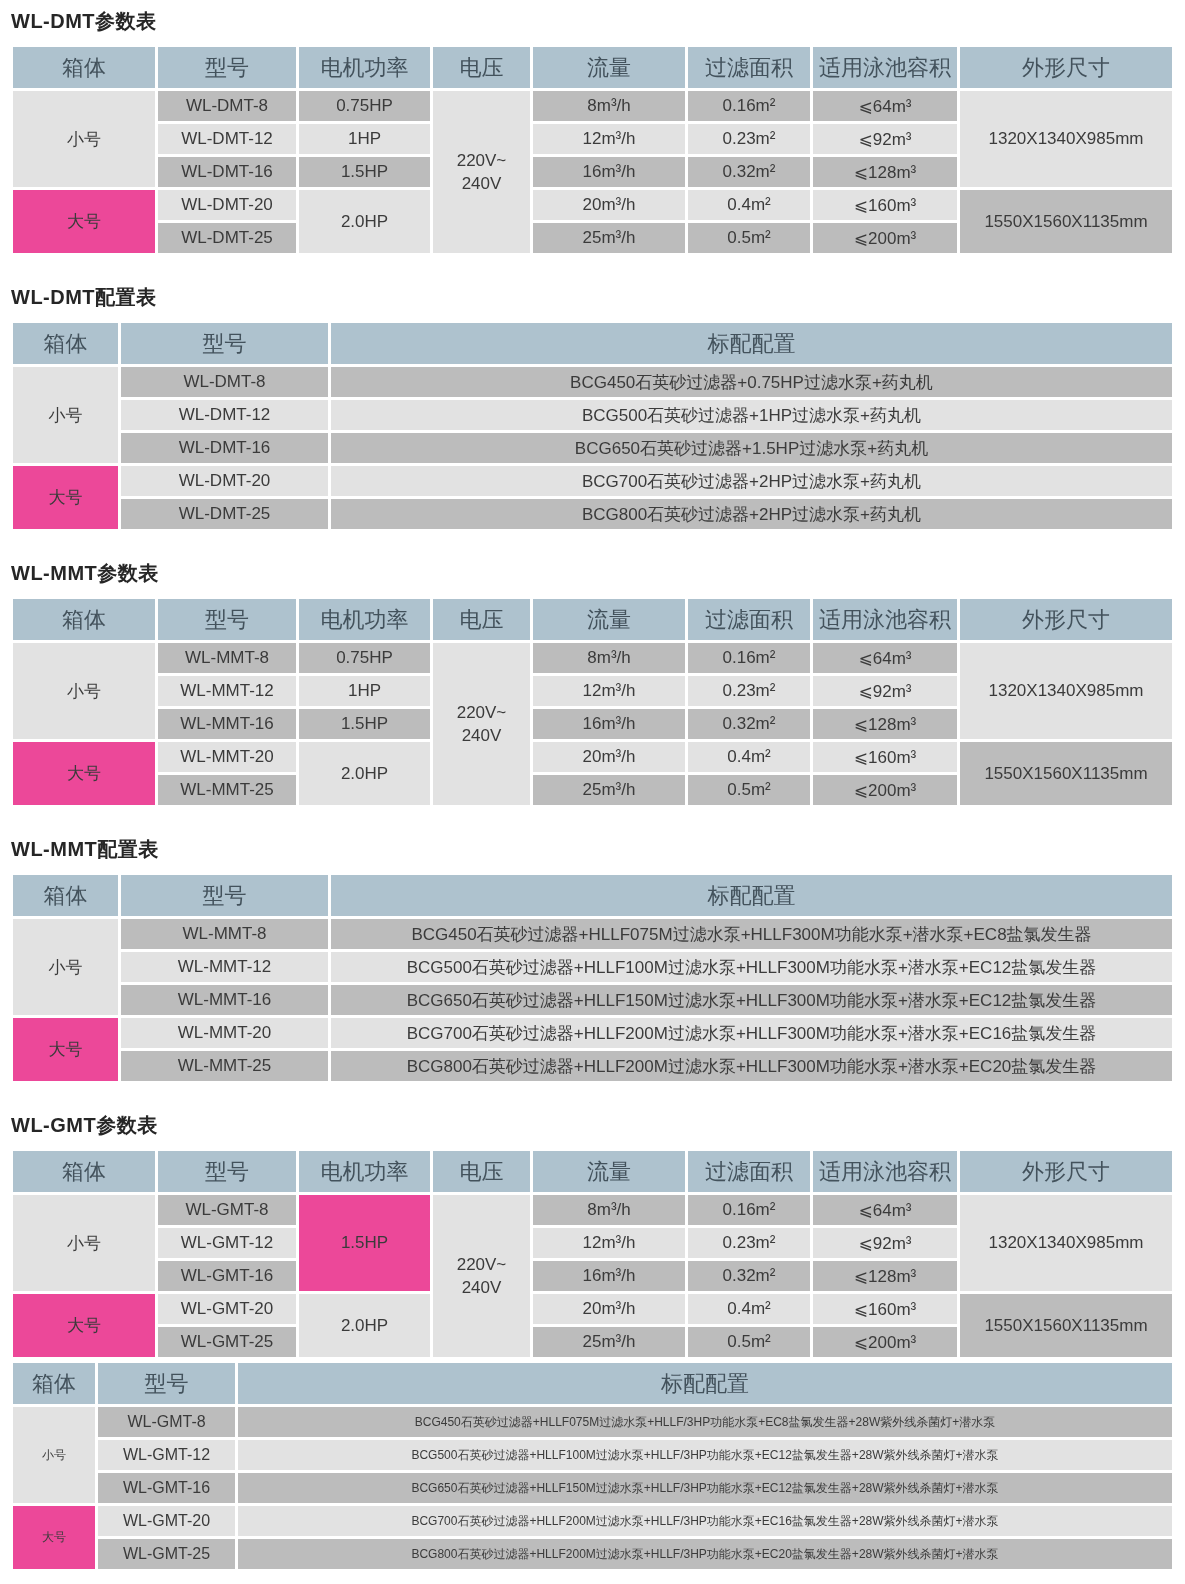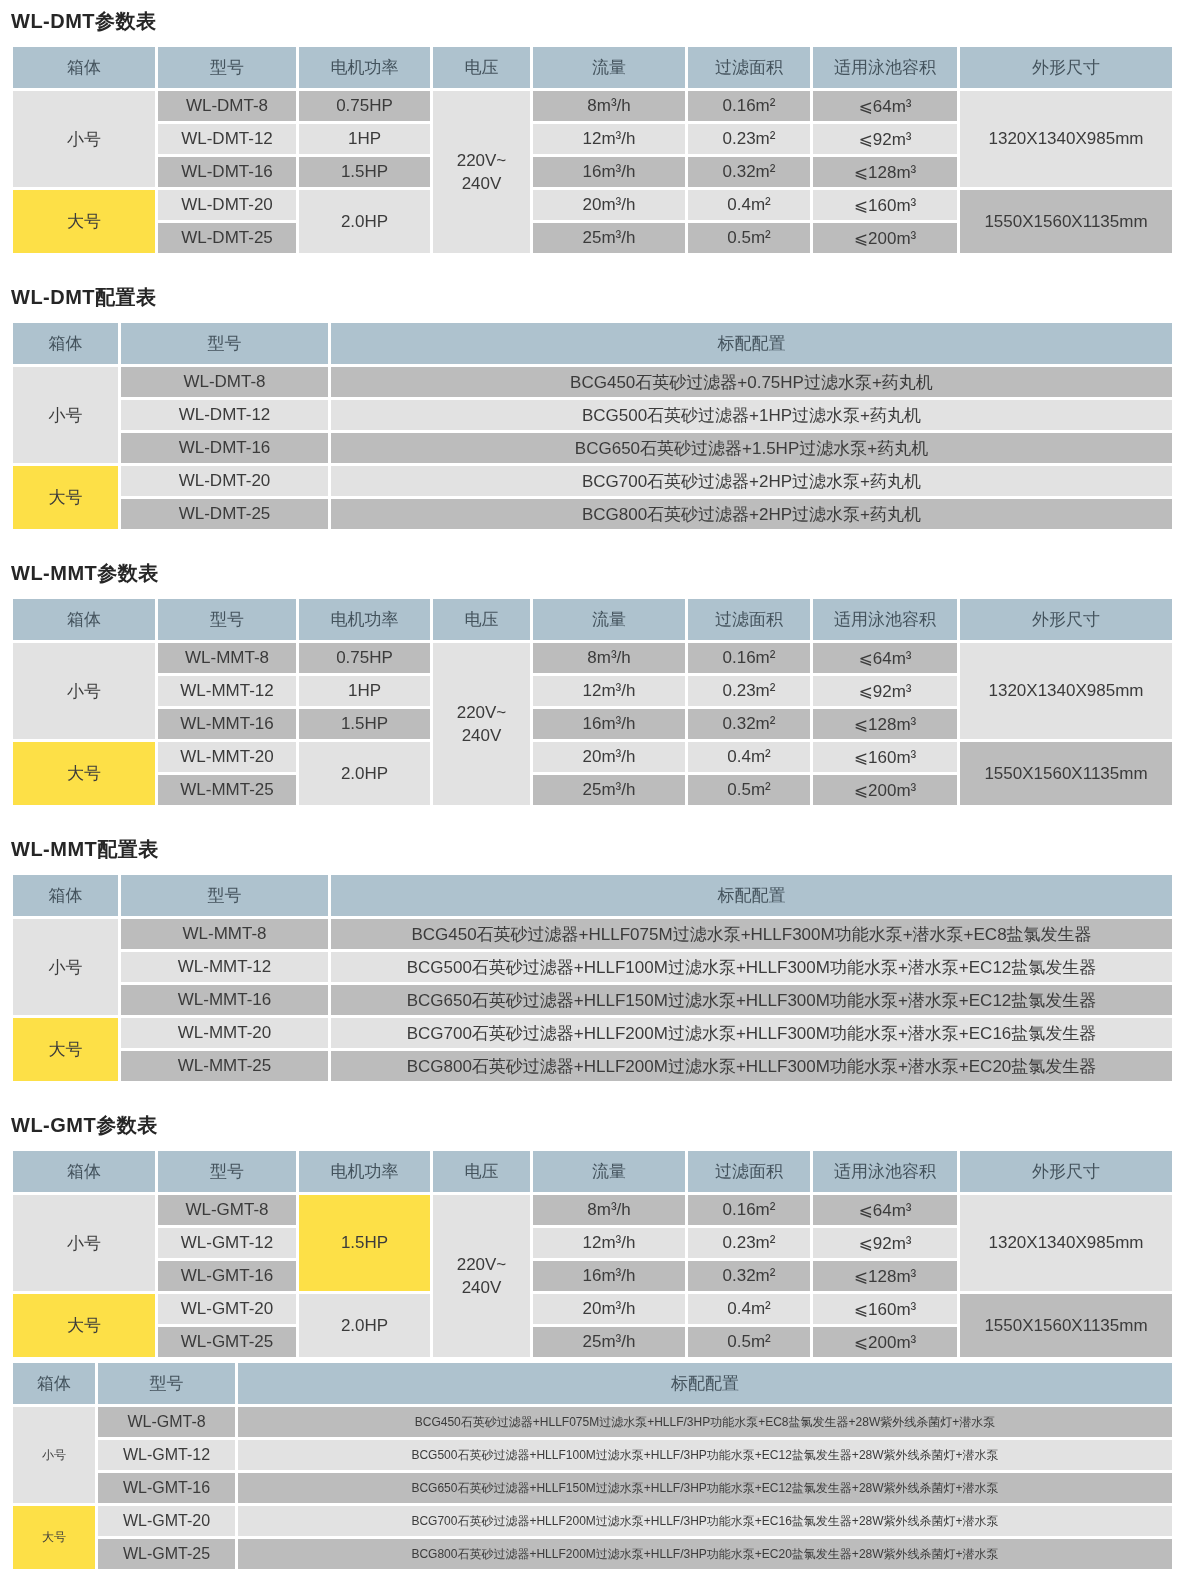--- a/index.html
+++ b/index.html
@@ -23,28 +23,28 @@
     border-collapse:separate;
     border-spacing:3px;
     table-layout:fixed;
     width:1165px;
   }
   th, td { padding:0; text-align:center; overflow:hidden; white-space:nowrap; }
   th {
     background:#aec2ce;
     color:#43525c;
     font-weight:normal;
-    font-size:17px;
+    font-size:22px;
     height:41px;
   }
   td { font-size:17px; color:#3b3b3b; height:30px; }
 
   .d { background:#bcbcbc; }  
   .l { background:#e2e2e2; }  
-  .m { background:#fde047; }  
+  .m { background:#ec4899; }  
 
   .vwrap { display:inline-block; text-align:center; line-height:23px; }
 
   .cfg-dm td.config { font-size:17px; }
   .cfg-gmt td       { font-size:12px; }
   .cfg-gmt td.model { font-size:16px; }
 
   .footnote {
     font-size:17px;
     color:#262626;

